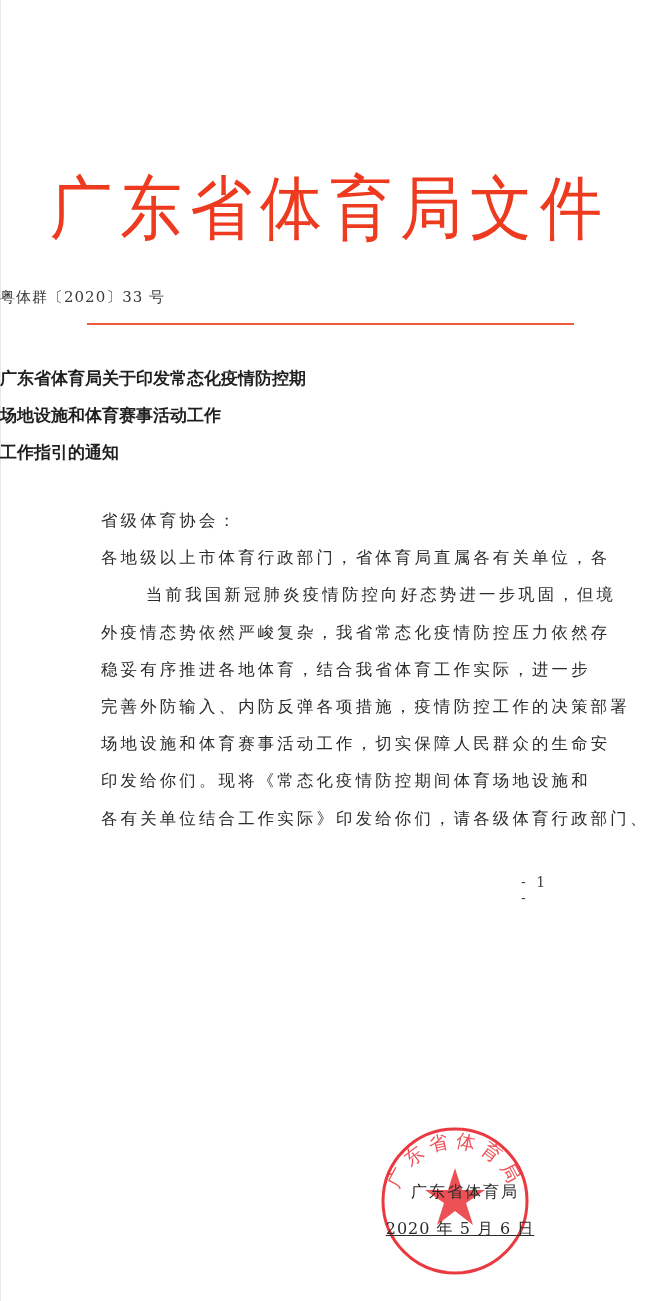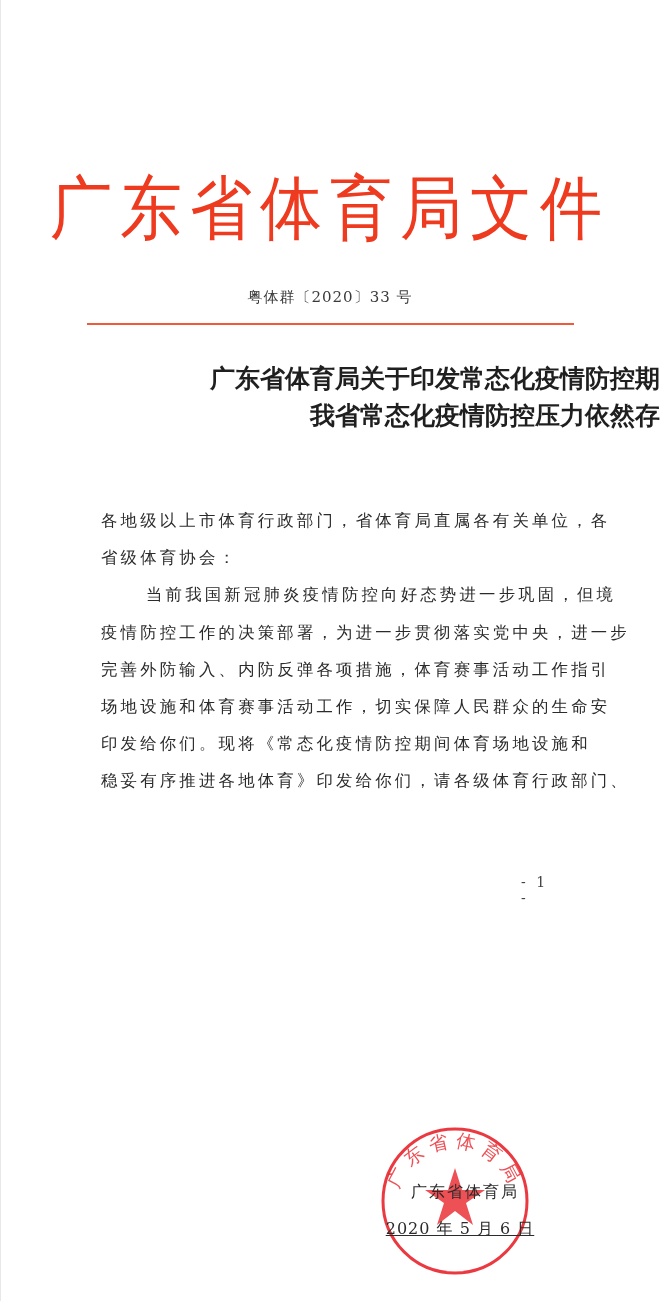--- a/index.html
+++ b/index.html
@@ -5,27 +5,27 @@
     html, body { margin: 0; padding: 0; background: #ffffff; }
     body { width: 660px; height: 1301px; position: relative; overflow: hidden;
            font-family: "DejaVu Serif", "Liberation Serif", serif; color: #2a2a2a; }
     .left-edge { position: absolute; left: 0; top: 0; width: 1px; height: 1301px; background: #e8e8e8; }
     .page-container { position: absolute; left: 0; top: 0; width: 560px; height: 1301px; }
 
     .doc-header-title { position: absolute; left: 0; width: 660px; top: 163px; height: 90px;
       text-align: center; font-family: "DejaVu Serif", "Liberation Serif", serif;
       font-size: 62px; line-height: 90px; letter-spacing: 8px; color: #ee3a1f;
       transform: scaleY(1.12); transform-origin: center; }
-    .doc-number { position: absolute; left: 0; width: 660px; top: 286px; text-align: center;
+    .doc-number { position: absolute; left: 0; width: 660px; top: 286px; text-align: left;
       font-size: 15px; line-height: 22px; color: #3a3a3a; letter-spacing: 1px; }
     .red-rule { position: absolute; left: 87px; top: 323px; width: 487px; height: 2px; background: #f05a3c; }
 
-    .doc-title { position: absolute; left: 0; width: 660px; top: 360px; text-align: right;
+    .doc-title { position: absolute; left: 0; width: 660px; top: 360px; text-align: left;
       font-family: "DejaVu Serif", "Liberation Serif", serif; font-weight: bold;
-      font-size: 25px; line-height: 37px; color: #1f1f1f; }
+      font-size: 17px; line-height: 37px; color: #1f1f1f; }
     .doc-title div { white-space: nowrap; }
 
     .body-text { position: absolute; left: 101px; width: 460px; font-size: 16.4px;
       line-height: 37.2px; color: #2b2b2b; letter-spacing: 3.2px; }
     .body-text .line { white-space: nowrap; height: 37.2px; }
     .body-text .indent { padding-left: 45px; text-align: right; }
     .p1 { top: 502px; }
     .p2 { top: 1005px; }
 
     .page-number { position: absolute; left: 521px; top: 874px; font-size: 14px; color: #444;
@@ -42,32 +42,34 @@
 
 <div class="page-container">
   <div class="left-edge"></div>
 
   <div class="doc-header-title">广东省体育局文件</div>
   <div class="doc-number">粤体群〔2020〕33 号</div>
   <div class="red-rule"></div>
 
   <div class="doc-title">
     <div>广东省体育局关于印发常态化疫情防控期</div>
-    <div>我省常态化疫情防控压力依然存</div>
+    <div>场地设施和体育赛事活动工作</div>
+    <div>工作指引的通知</div>
   </div>
 
   <div class="body-text p1">
+    <div class="line">省级体育协会：</div>
     <div class="line">各地级以上市体育行政部门，省体育局直属各有关单位，各</div>
-    <div class="line">省级体育协会：</div>
     <div class="line indent">当前我国新冠肺炎疫情防控向好态势进一步巩固，但境</div>
-    <div class="line">疫情防控工作的决策部署，为进一步贯彻落实党中央，进一步</div>
-    <div class="line">完善外防输入、内防反弹各项措施，体育赛事活动工作指引</div>
+    <div class="line">外疫情态势依然严峻复杂，我省常态化疫情防控压力依然存</div>
+    <div class="line">稳妥有序推进各地体育，结合我省体育工作实际，进一步</div>
+    <div class="line">完善外防输入、内防反弹各项措施，疫情防控工作的决策部署</div>
     <div class="line">场地设施和体育赛事活动工作，切实保障人民群众的生命安</div>
     <div class="line">印发给你们。现将《常态化疫情防控期间体育场地设施和</div>
-    <div class="line">稳妥有序推进各地体育》印发给你们，请各级体育行政部门、</div>
+    <div class="line">各有关单位结合工作实际》印发给你们，请各级体育行政部门、</div>
   </div>
 
   <div class="page-number">- 1 -</div>
 
 
   <svg class="stamp" viewBox="0 0 154 154">
     <defs>
       <path id="arcPath" d="M 22 100 A 58 58 0 1 1 132 100" fill="none"></path>
     </defs>
     <circle cx="77" cy="77" r="72" fill="none" stroke="#e8242b" stroke-width="3" opacity="0.9"></circle>

